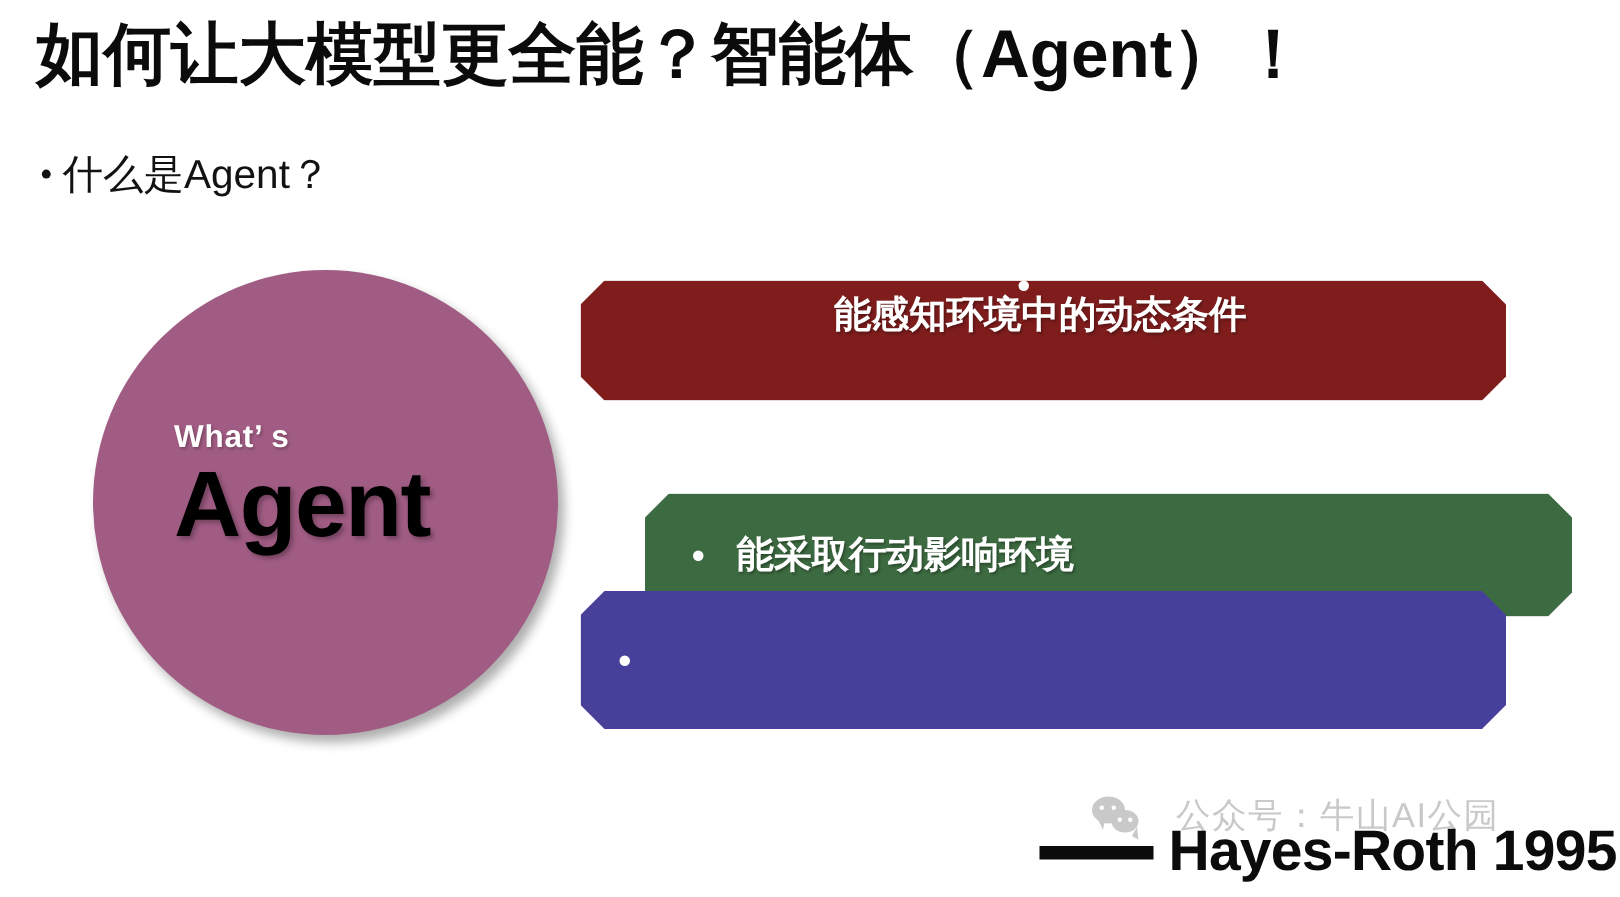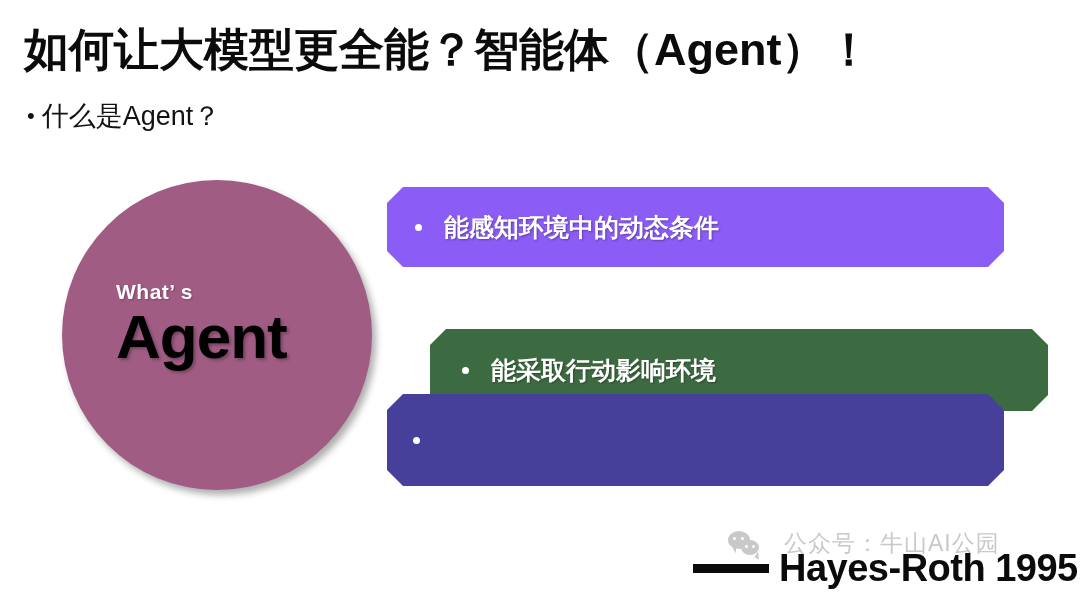--- a/index.html
+++ b/index.html
@@ -13,21 +13,21 @@
     position: relative;
     overflow: hidden;
     font-family: "Liberation Sans", "DejaVu Sans", sans-serif;
     -webkit-font-smoothing: antialiased;
   }
 
   
   .slide-title {
     position: absolute;
     left: 24px;
-    top: 22px;
+    top: 8px;
     font-size: 45px;
     font-weight: 700;
     color: #0b0b0b;
     letter-spacing: 0px;
     white-space: nowrap;
     line-height: 1.25;
   }
 
   
   .sub-bullet {
@@ -110,22 +110,23 @@
     line-height: 1.32;
     text-shadow: 1px 1px 2px rgba(0,0,0,0.33);
     white-space: pre-line;
   }
 
   #banner-perceive {
     left: 387px;
     top: 187px;
     width: 617px;
     height: 80px;
-    background: #8b5cf6;
+    background: #7f1d1d;
     padding: 0 32px 0 28px;
+    flex-direction: column;
   }
   #banner-act {
     left: 430px;
     top: 292px;
     width: 618px;
     height: 82px;
     background: #3d6b41;
     padding: 0 18px 0 32px;
     margin-top: 37px;
   }

